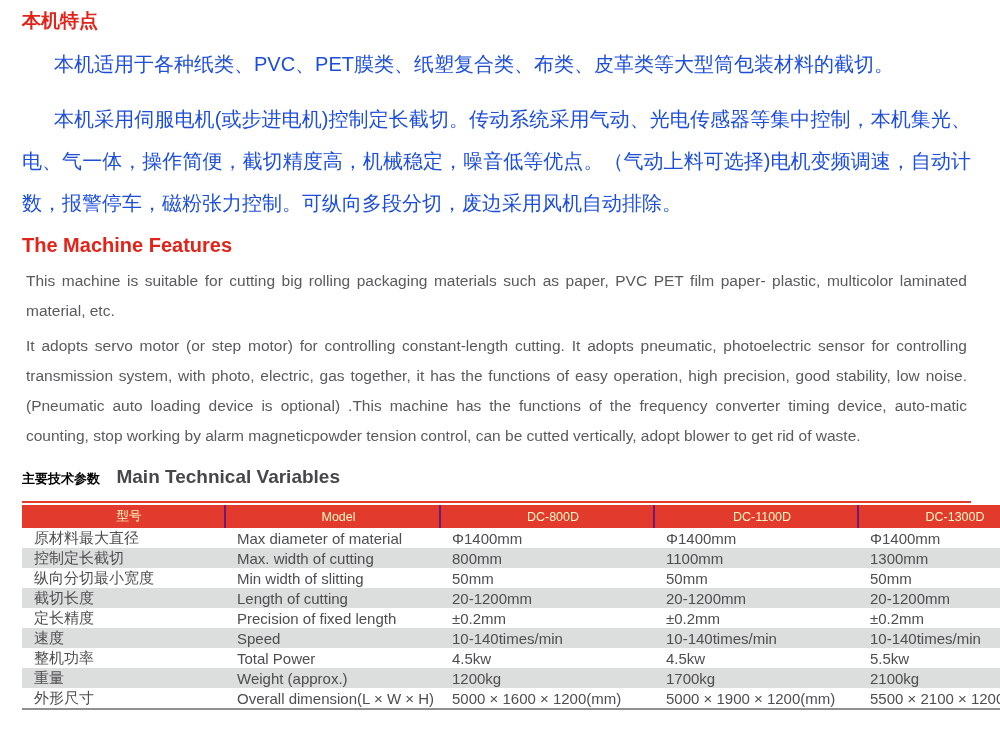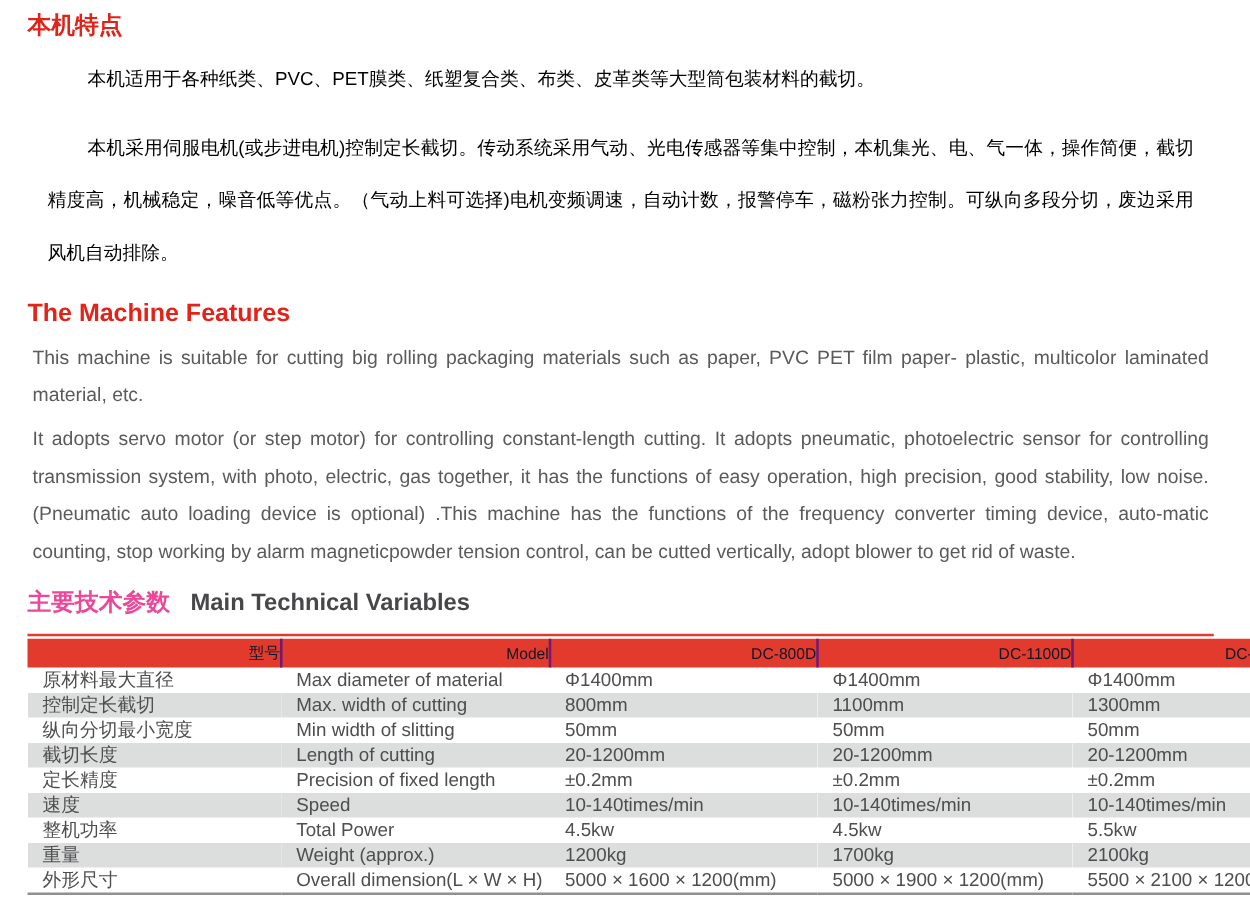--- a/index.html
+++ b/index.html
@@ -25,46 +25,46 @@
     color: #e2231a;
   }
   h2.sec-heading-en {
     margin: 10px 0 0 0;
     font-size: 20px;
     line-height: 22px;
     font-weight: bold;
     color: #e2231a;
   }
   p.zh {
-    margin: 16px;
-    color: #000000;
-    font-size: 15px;
+    margin: 0;
+    color: #1d4ed8;
+    font-size: 20px;
     text-align: justify;
   }
   p.zh.p1 { margin-top: 21px; line-height: 22px; text-indent: 32px; }
   p.zh.p2 { margin-top: 23px; line-height: 42px; text-indent: 32px; }
   p.en {
     margin: 4px;
     color: #5a5a5c;
     font-size: 15.5px;
     line-height: 30px;
     text-align: justify;
   }
   p.en.p1 { margin-top: 10px; }
   p.en.p2 { margin-top: 5px; }
   .h3row {
     margin-top: 14px;
     height: 24px;
     line-height: 24px;
     white-space: nowrap;
   }
   .h3row .h3zh {
-    font-size: 19px;
-    font-weight: bold;
-    color: #ec4899;
+    font-size: 13px;
+    font-weight: bold;
+    color: #000000;
     font-family: Liberation Mono, monospace;
   }
   .h3row .h3en {
     font-size: 19px;
     font-weight: bold;
     color: #474749;
     margin-left: 12px;
   }
   .table-topline {
     margin-top: 12px;
@@ -79,24 +79,24 @@
     table-layout: fixed;
     border-bottom: 2px solid #8f9090;
   }
   table.spec-table th:nth-child(1), table.spec-table td:nth-child(1) { width: 190px; }
   table.spec-table th:nth-child(2), table.spec-table td:nth-child(2) { width: 201px; }
   table.spec-table th:nth-child(3), table.spec-table td:nth-child(3) { width: 200px; }
   table.spec-table th:nth-child(4), table.spec-table td:nth-child(4) { width: 190px; }
   table.spec-table th:nth-child(5), table.spec-table td:nth-child(5) { width: 168px; }
   table.spec-table thead th {
     background: #e23a2c;
-    color: #0f172a;
+    color: #fef9c3;
     font-weight: normal;
     font-size: 12.5px;
-    text-align: right;
+    text-align: center;
     height: 23px;
     padding: 0 0 0 12px;
   }
   table.spec-table thead th + th { border-left: 2px solid #701a75; }
   table.spec-table tbody td {
     font-size: 15px;
     color: #4e4e50;
     height: 20px;
     padding: 0 0 0 12px;
     white-space: nowrap;

